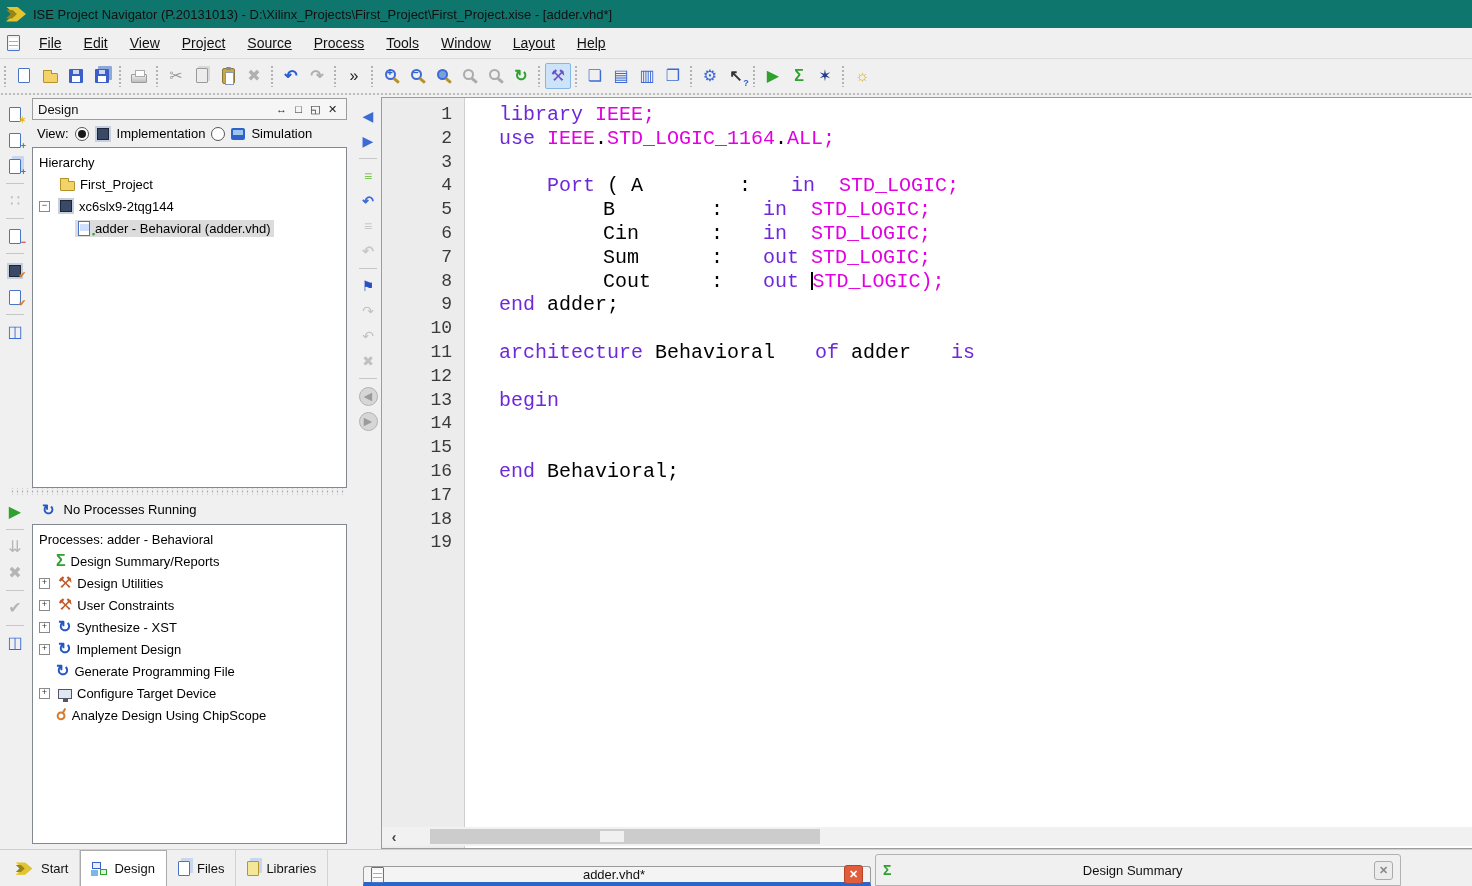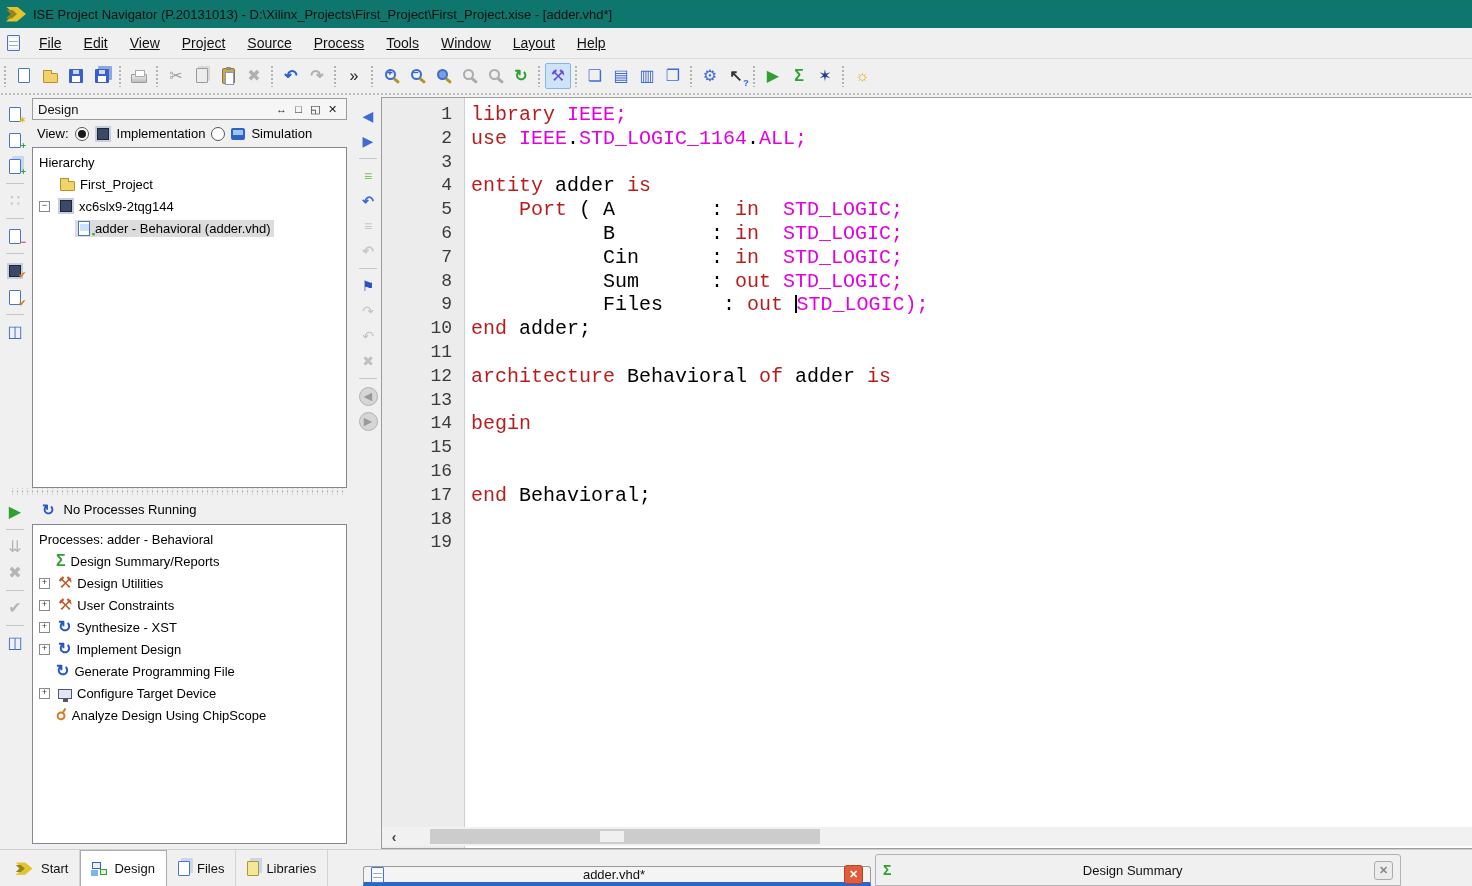--- a/index.html
+++ b/index.html
@@ -90,21 +90,21 @@
   .midstrip{width:26px;background:#f0f0f0;display:flex;flex-direction:column;align-items:center;padding-top:8px;gap:3px;flex:0 0 auto;}
   .midstrip .tbtn{width:22px;height:22px;}
   .midstrip .glyph{font-size:14px;}
 
   
   .editor{flex:1;background:#fff;border:1px solid #9c9c9c;border-right:none;position:relative;display:flex;min-width:0;}
   .gutter{width:70px;background:#ececec;border-right:1px solid #cfcfcf;font-family:"Liberation Mono",monospace;font-size:18px;color:#3a3a3a;text-align:right;padding:5px 12px 0 0;flex:0 0 auto;}
   .gutter div{height:23.8px;line-height:23.8px;}
   .code{flex:1;font-family:"Liberation Mono",monospace;font-size:20px;padding:5px 0 0 6px;color:#000;overflow:hidden;}
   .codeline{height:23.8px;line-height:23.8px;white-space:pre;}
-  .kw{color:#b91c1c;}
+  .kw{color:#6d28d9;margin-left:28px;}
   .id{color:#e000e0;}
   .pl{color:#000;}
   .caret{display:inline-block;width:1.5px;height:18px;background:#000;vertical-align:-3px;}
   .hscroll{position:absolute;left:0;right:0;bottom:2px;height:19px;background:#f1f1f1;display:flex;align-items:center;}
   .hs-arrow{width:24px;text-align:center;color:#444;font-size:14px;font-weight:bold;}
   .hs-thumb{width:390px;height:15px;background:#cccccc;margin-left:24px;position:relative;}
   .hs-thumb::after{content:"";position:absolute;left:170px;top:2px;width:24px;height:11px;background:#f0f0f0;}
 
   
   .bottombar{height:36px;background:#f0f0f0;border-top:1px solid #cfcfcf;display:flex;align-items:stretch;flex:0 0 auto;}
@@ -521,26 +521,25 @@
           <div>15</div>
           <div>16</div>
           <div>17</div>
           <div>18</div>
           <div>19</div>
         </div>
       <div class="code" id="code">
           <div class="codeline"><span class="kw">library </span><span class="id">IEEE;</span></div>
           <div class="codeline"><span class="kw">use </span><span class="id">IEEE</span><span class="pl">.</span><span class="id">STD_LOGIC_1164</span><span class="pl">.</span><span class="id">ALL;</span></div>
           <div class="codeline"></div>
-          <div class="codeline"><span class="kw">entity </span><span class="pl">adder </span><span class="kw">is</span></div>
           <div class="codeline"><span class="pl">    </span><span class="kw">Port</span><span class="pl"> ( A        : </span><span class="kw">in</span><span class="pl">  </span><span class="id">STD_LOGIC;</span></div>
           <div class="codeline"><span class="pl">           B        : </span><span class="kw">in</span><span class="pl">  </span><span class="id">STD_LOGIC;</span></div>
           <div class="codeline"><span class="pl">           Cin      : </span><span class="kw">in</span><span class="pl">  </span><span class="id">STD_LOGIC;</span></div>
           <div class="codeline"><span class="pl">           Sum      : </span><span class="kw">out</span><span class="pl"> </span><span class="id">STD_LOGIC;</span></div>
-          <div class="codeline"><span class="pl">           Files     : </span><span class="kw">out</span><span class="pl"> </span><span class="caret"></span><span class="id">STD_LOGIC);</span></div>
+          <div class="codeline"><span class="pl">           Cout     : </span><span class="kw">out</span><span class="pl"> </span><span class="caret"></span><span class="id">STD_LOGIC);</span></div>
           <div class="codeline"><span class="kw">end</span><span class="pl"> adder;</span></div>
           <div class="codeline"></div>
           <div class="codeline"><span class="kw">architecture</span><span class="pl"> Behavioral </span><span class="kw">of</span><span class="pl"> adder </span><span class="kw">is</span></div>
           <div class="codeline"></div>
           <div class="codeline"><span class="kw">begin</span></div>
           <div class="codeline"></div>
           <div class="codeline"></div>
           <div class="codeline"><span class="kw">end</span><span class="pl"> Behavioral;</span></div>
           <div class="codeline"></div>
           <div class="codeline"></div>

